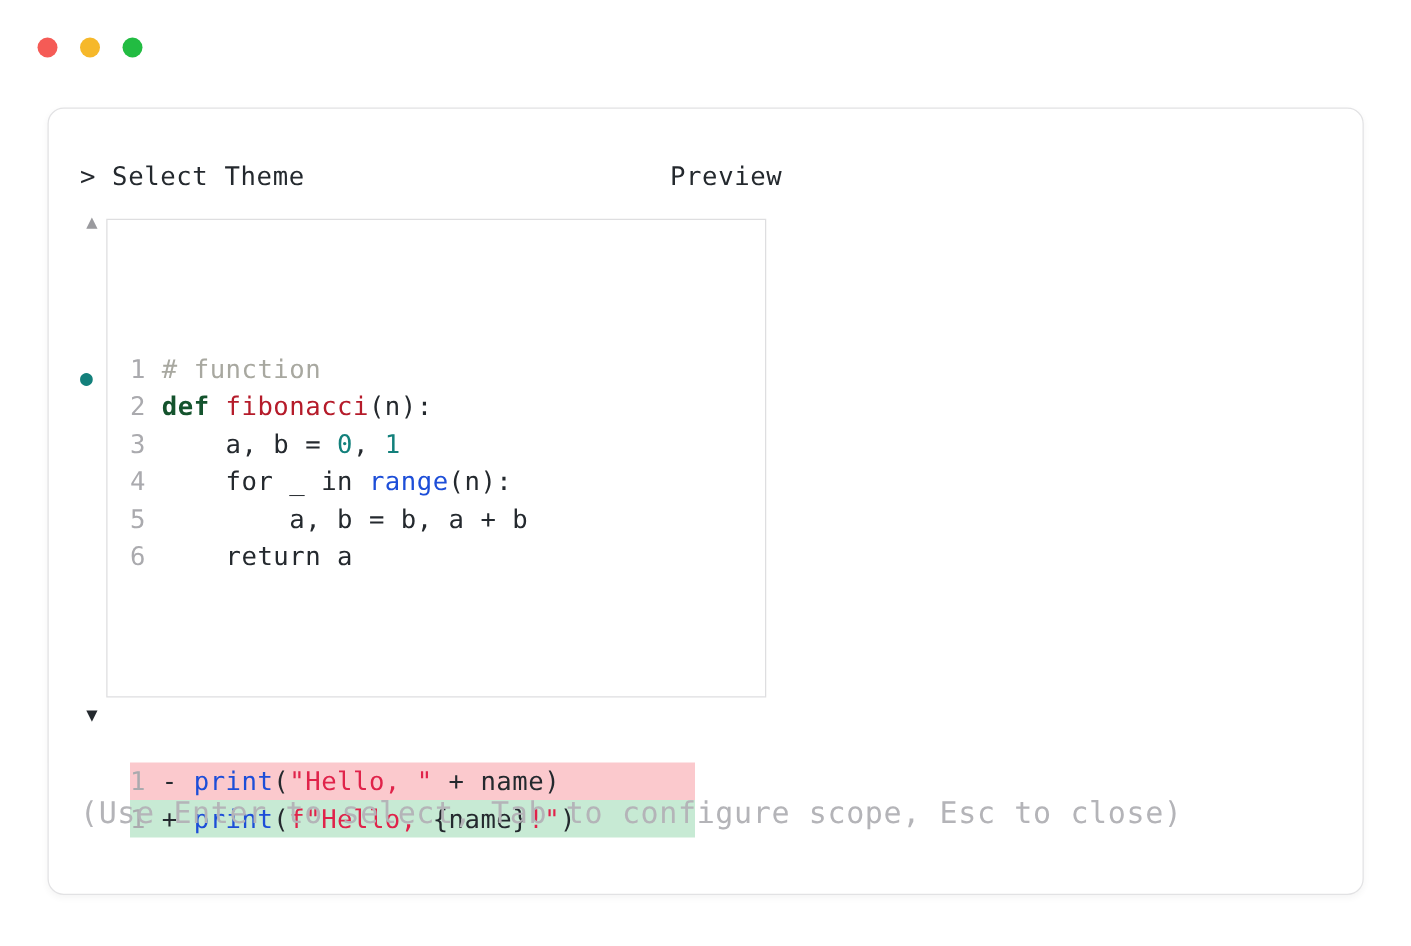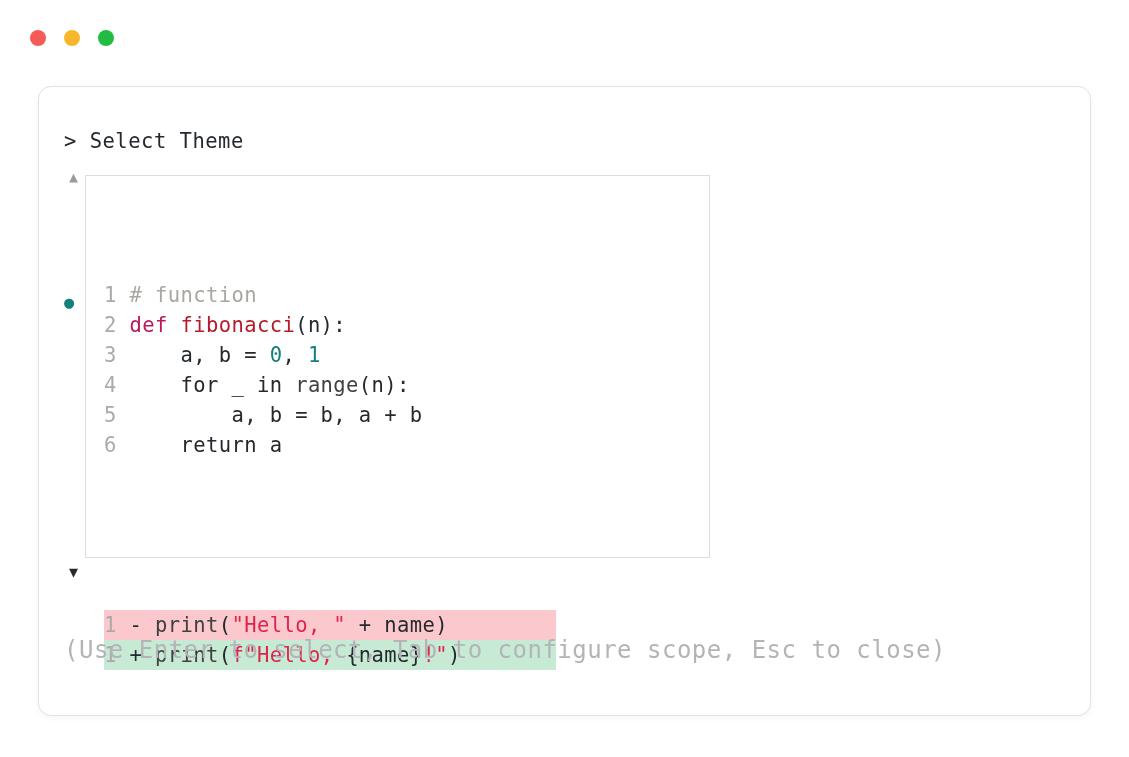--- a/index.html
+++ b/index.html
@@ -88,40 +88,40 @@
   .theme-row.selected .name-cell,
   .theme-row.selected .suffix { color: #13807b; }
   .suffix.dim { color: #b4b4b8; }
   .suffix.strong { color: #24292e; }
 
   
   .preview-box {
     position: absolute;
     left: 46px;
     top: 88px;
-    width: 625px;
+    width: 528px;
     height: 383px;
     border: 1.5px solid #dedee0;
     background: #ffffff;
   }
   .code {
     position: absolute;
     left: 18px; top: 44px;
     font-size: 20.5px;
     line-height: 30px;
     letter-spacing: 0.4px;
     white-space: pre;
   }
   .code-line { white-space: pre; height: 30px; }
   .ln { color: #aaaaae; }
   .cmt { color: #a8a8a0; }
-  .kw  { color: #be185d; }
+  .kw  { color: #14532d; font-weight: bold; }
   .fn  { color: #b51b2a; text-align: center; }
   .num { color: #12807b; }
-  .bif { color: #404040; }
+  .bif { color: #1d4ed8; }
   .plain { color: #24292e; }
   .str { color: #e0234a; }
   .blank-line { height: 30px; }
 
   .diff-del { background: #fbc9cd; display: block; width: 452px; }
   .diff-add { background: #c7ead4; display: block; width: 452px; }
 
   
   .hint {
     position: absolute;
@@ -234,20 +234,23 @@
           <span class="num-cell">12.</span>
           <span class="name-cell">Dracula</span>
           <span class="name-cell suffix dim">Dark</span>
         </div>
 
       </div>
 
       <div class="scroll-arrow arrow-down">▼</div>
     </div>
 
+    <div class="col-right">
+      <div class="heading">Preview</div>
+    </div>
 
     <div class="preview-box">
       <div class="code">
         <div id="code-body"><div class="code-line"><span class="ln">1 </span><span class="cmt"># function</span></div><div class="code-line"><span class="ln">2 </span><span class="kw">def </span><span class="fn">fibonacci</span><span class="plain">(n):</span></div><div class="code-line"><span class="ln">3 </span><span class="plain">    a, b = </span><span class="num">0</span><span class="plain">, </span><span class="num">1</span></div><div class="code-line"><span class="ln">4 </span><span class="plain">    for _ in </span><span class="bif">range</span><span class="plain">(n):</span></div><div class="code-line"><span class="ln">5 </span><span class="plain">        a, b = b, a + b</span></div><div class="code-line"><span class="ln">6 </span><span class="plain">    return a</span></div></div>
         <div class="blank-line"></div>
         <div id="diff-body"><div class="code-line diff-del" style="background: rgb(251, 201, 205);"><span class="ln">1 </span><span class="plain">- </span><span class="bif">print</span><span class="plain">(</span><span class="str">"Hello, "</span><span class="plain"> + name)</span></div><div class="code-line diff-add" style="background: rgb(199, 234, 212);"><span class="ln">1 </span><span class="plain">+ </span><span class="bif">print</span><span class="plain">(</span><span class="str">f"Hello, </span><span class="plain">{name}</span><span class="str">!"</span><span class="plain">)</span></div></div>
       </div>
     </div>
 
     <div class="hint">(Use Enter to select, Tab to configure scope, Esc to close)</div>

